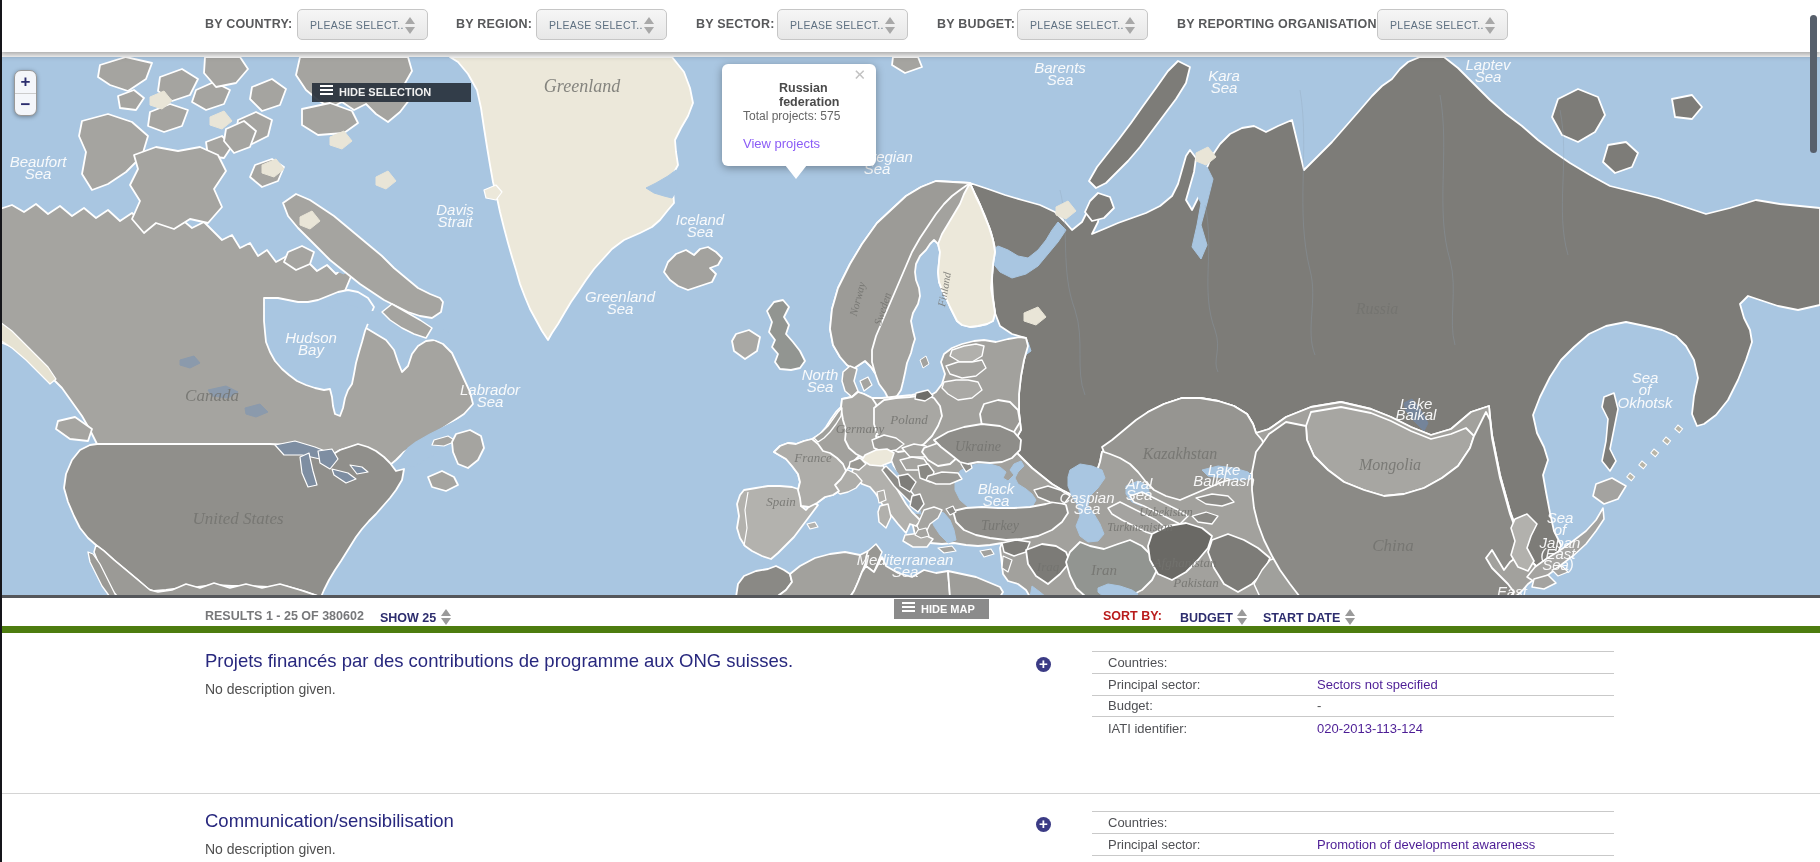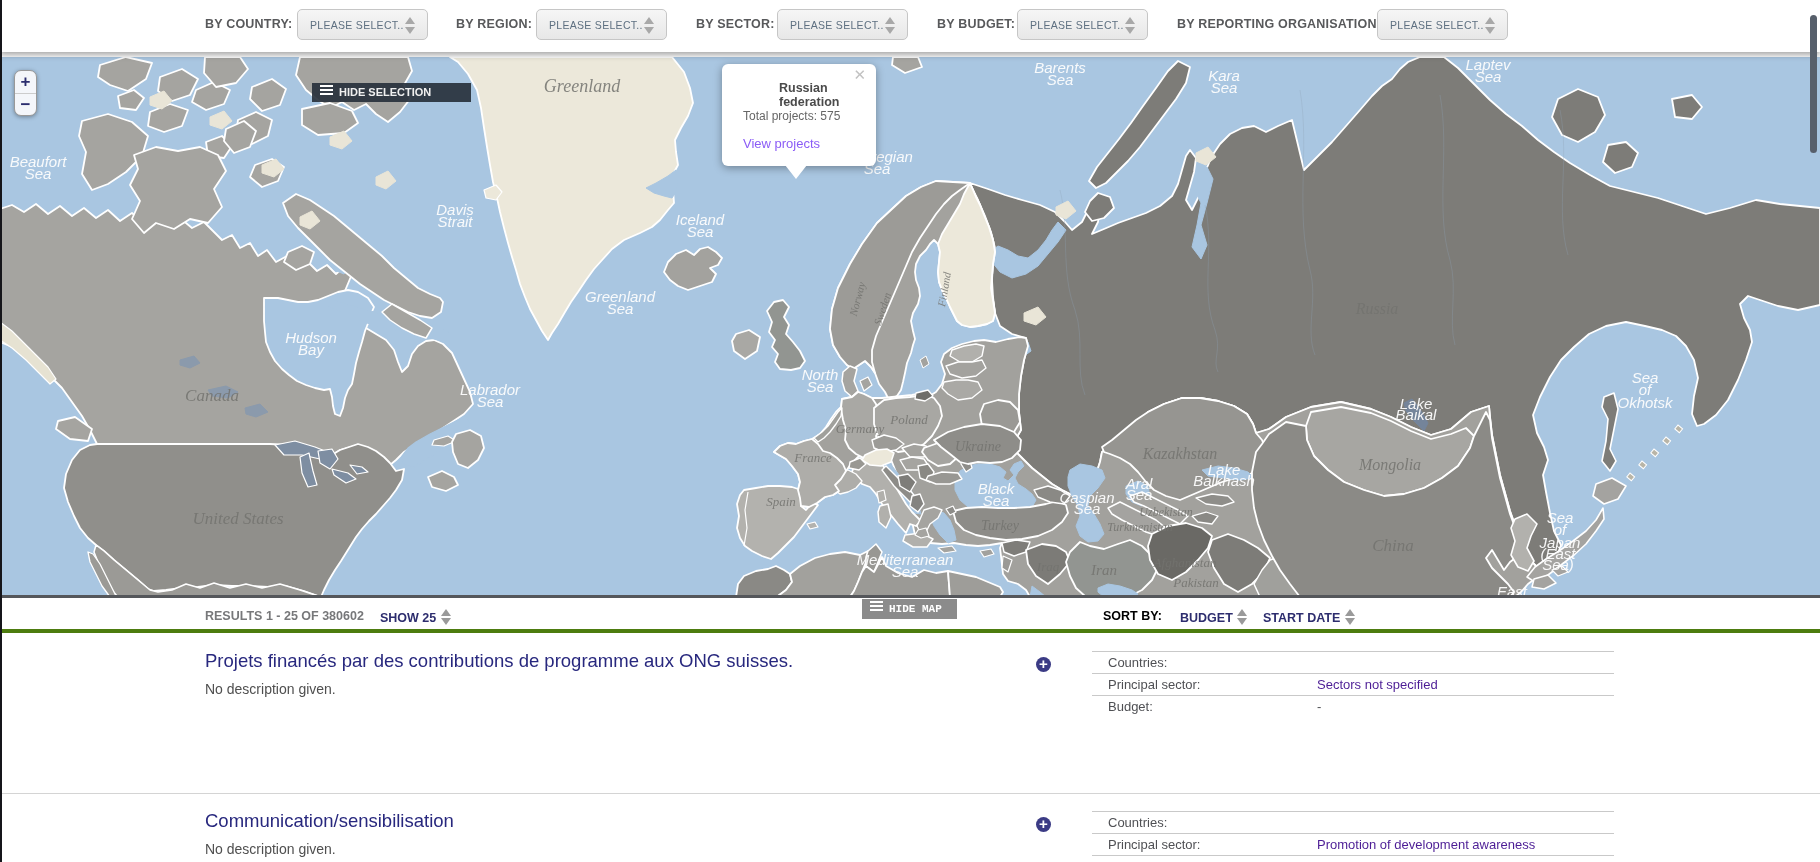--- a/index.html
+++ b/index.html
@@ -28,24 +28,24 @@
   color:#f0f0f0; font-weight:bold; font-size:11px; line-height:19px; }
 #tooltip { position:absolute; left:722px; top:7px; width:154px; height:102px; background:#fff; border-radius:6px;
   box-shadow:0 2px 8px rgba(0,0,0,0.35); z-index:6; }
 #tooltip:after { content:""; position:absolute; left:63px; bottom:-13px; width:0; height:0;
   border-left:11px solid transparent; border-right:11px solid transparent; border-top:14px solid #fff; }
 #tooltip .tt1 { position:absolute; left:21px; top:17px; font-size:12.5px; font-weight:bold; color:#4a4a4a;padding-left:36px; }
 #tooltip .tt2 { position:absolute; left:21px; top:45px; font-size:12px; color:#666; }
 #tooltip .tt3 { position:absolute; left:21px; top:72px; font-size:13px; color:#8b5cf6; }
 #tooltip .ttx { position:absolute; right:10px; top:2px; font-size:15px; color:#c2c2c2; font-weight:normal;}
 #results { position:absolute; left:0; top:598px; width:1820px; height:264px; background:#fff; }
-#resbar { position:absolute; left:0; top:0; width:1820px; height:35px; background:#fff; border-bottom:4px solid #4d7c0f; }
+#resbar { position:absolute; left:0; top:0; width:1820px; height:35px; background:#fff; border-bottom:7px solid #4d7c0f; }
 .rb { position:absolute; top:11px; font-size:12.5px; font-weight:bold; }
-#hidemap { position:absolute; left:862px; top:1px; width:95px; height:20px; background:#8b8b8b; z-index:6;
-  color:#fff; font-weight:bold; font-size:11px; line-height:20px;font-family:Liberation Mono, monospace; }
+#hidemap { position:absolute; left:894px; top:1px; width:95px; height:20px; background:#8b8b8b; z-index:6;
+  color:#fff; font-weight:bold; font-size:11px; line-height:20px; }
 .burg { display:inline-block; vertical-align:-1px; margin:0 6px 0 8px; width:13px; }
 .burg b { display:block; height:2px; background:#fff; margin:2px 0; }
 .sorticon { display:inline-block; position:relative; width:12px; height:16px; vertical-align:-3px;}
 .sorticon:before { content:""; position:absolute; left:1px; top:0; border-left:5px solid transparent; border-right:5px solid transparent; border-bottom:7px solid #9a9a9a; }
 .sorticon:after { content:""; position:absolute; left:1px; top:9px; border-left:5px solid transparent; border-right:5px solid transparent; border-top:7px solid #9a9a9a; }
 .item .title { position:absolute; left:205px; font-size:18.5px; color:#28287e; }
 .item .nodesc { position:absolute; left:205px; font-size:14px; color:#4f4f4f; }
 .plus { position:absolute; left:1036px; width:15px; height:15px; border-radius:50%; background:#3b3b85; color:#fff;
   font-size:15px; font-weight:bold; text-align:center; line-height:14px; }
 table.meta { position:absolute; left:1092px; width:522px; border-collapse:collapse; }
@@ -302,21 +302,21 @@
   <div class="tt1">Russian federation</div>
   <div class="tt2">Total projects: 575</div>
   <div class="tt3">View projects</div>
 </div>
 </div>
 <div id="mapline"></div>
 <div id="results">
   <div id="resbar">
     <span class="rb" style="left:205px;color:#77787a;">RESULTS 1 - 25 OF 380602</span>
     <span class="rb" style="left:380px;color:#2d2d6e;">SHOW 25 <span class="sorticon"></span></span>
-    <span class="rb" style="left:1103px;color:#000000;">SORT BY:</span>
+    <span class="rb" style="left:1103px;color:#b91c1c;">SORT BY:</span>
     <span class="rb" style="left:1180px;color:#2d2d6e;">BUDGET <span class="sorticon"></span></span>
     <span class="rb" style="left:1263px;color:#2d2d6e;">START DATE <span class="sorticon"></span></span>
     <div id="hidemap"><span class="burg"><b></b><b></b><b></b></span>HIDE MAP</div>
   </div>
   <div class="item">
     <div class="title" style="top:52px;">Projets financés par des contributions de programme aux ONG suisses.</div>
     <div class="nodesc" style="top:83px;">No description given.</div>
     <div class="plus" style="top:59px;">+</div>
     <table class="meta" style="top:53px;">
       <tbody>
@@ -325,20 +325,24 @@
             <td class="val"></td>
           </tr>
       <tr>
             <td>Principal sector:</td>
             <td class="val">Sectors not specified</td>
           </tr>
       <tr>
             <td>Budget:</td>
             <td class="val" style="color:#4f5054;">-</td>
           </tr>
+      <tr>
+            <td>IATI identifier:</td>
+            <td class="val">020-2013-113-124</td>
+          </tr>
     </tbody>
       </table>
   </div>
   <div id="divider"></div>
   <div class="item">
     <div class="title" style="top:212px;">Communication/sensibilisation</div>
     <div class="nodesc" style="top:243px;">No description given.</div>
     <div class="plus" style="top:219px;">+</div>
     <table class="meta" style="top:213px;">
       <tbody>

